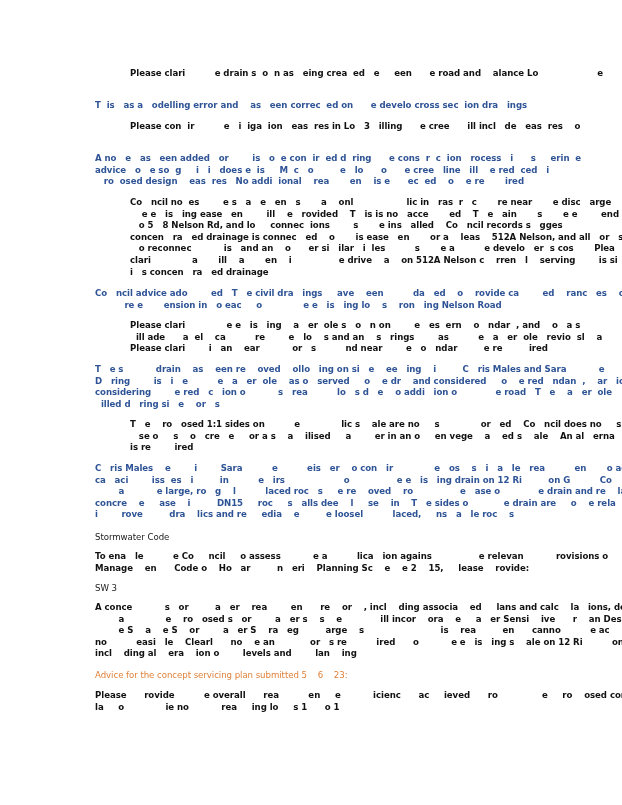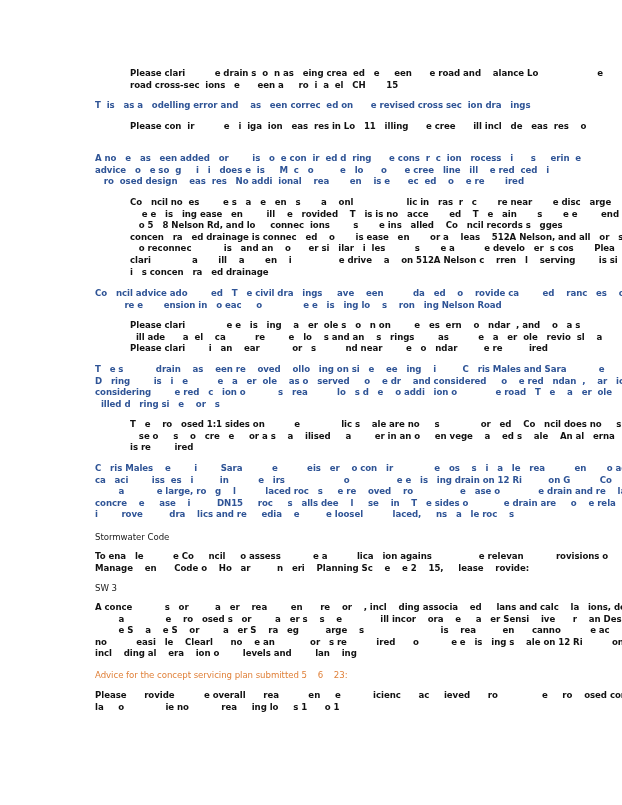--- a/index.html
+++ b/index.html
@@ -11,23 +11,23 @@
     .resp { left: 95px; color: #2f5496; font-weight: bold; }
     .plain { left: 95px; color: #222222; font-weight: normal; }
     .plainb { left: 95px; color: #111111; font-weight: bold; }
     .orange { left: 95px; color: #e0813a; font-weight: normal; }
     .line { display: block; }
   </style>
 </head>
 <body>
 
 <div class="page" id="page">
-    <div class="blk req" style="top: 68px;"><span class="line">Please clari          e drain s  o  n as   eing crea  ed   e     een      e road and    alance Lo                    e</span><span class="line">road cross-sec  ions   e      een a     ro  i  a  el   CH       15</span></div>
-    <div class="blk resp" style="top: 100px;"><span class="line">T  is   as a   odelling error and    as   een correc  ed on      e revised cross sec  ion dra   ings</span></div>
-    <div class="blk req" style="top: 121px;"><span class="line">Please con  ir          e   i  iga  ion   eas  res in Lo   11   illing      e cree      ill incl   de   eas  res    o</span></div>
+    <div class="blk req" style="top: 68px;"><span class="line">Please clari          e drain s  o  n as   eing crea  ed   e     een      e road and    alance Lo                    e</span></div>
+    <div class="blk resp" style="top: 100px;"><span class="line">T  is   as a   odelling error and    as   een correc  ed on      e develo cross sec  ion dra   ings</span></div>
+    <div class="blk req" style="top: 121px;"><span class="line">Please con  ir          e   i  iga  ion   eas  res in Lo   3   illing      e cree      ill incl   de   eas  res    o</span></div>
     <div class="blk resp" style="top: 153px;"><span class="line">A no   e   as   een added   or        is   o  e con  ir  ed d  ring      e cons  r  c  ion   rocess   i      s     erin  e</span><span class="line">advice   o   e so  g     i   i   does e  is     M  c   o         e   lo      o      e cree   line   ill    e red  ced   i</span><span class="line">   ro  osed design    eas  res   No addi  ional    rea       en    is e      ec  ed    o    e re       ired</span></div>
     <div class="blk req" style="top: 197px;"><span class="line">Co   ncil no  es        e s   a   e   en   s       a    onl                  lic in   ras  r   c       re near       e disc   arge    oin</span><span class="line">    e e   is   ing ease   en        ill    e   rovided    T   is is no   acce       ed    T   e   ain       s       e e        end</span><span class="line">   o 5   8 Nelson Rd, and lo     connec  ions        s       e ins   alled    Co   ncil records s   gges</span><span class="line">concen   ra   ed drainage is connec   ed    o       is ease   en       or a    leas    512A Nelson, and all   or   s</span><span class="line">   o reconnec           is   and an    o      er si   ilar   i  les          s       e a          e develo   er  s cos       Plea</span><span class="line">clari              a       ill    a       en    i                e drive    a    on 512A Nelson c    rren   l    serving        is si   e, and</span><span class="line">i   s concen   ra   ed drainage</span></div>
     <div class="blk resp" style="top: 288px;"><span class="line">Co   ncil advice ado        ed   T   e civil dra   ings     ave    een          da   ed    o    rovide ca        ed    ranc   es    or</span><span class="line">          re e       ension in   o eac     o              e e   is   ing lo    s    ron   ing Nelson Road</span></div>
     <div class="blk req" style="top: 320px;"><span class="line">Please clari              e e   is   ing    a   er  ole s   o   n on        e   es  ern    o   ndar  , and    o   a s</span><span class="line">  ill ade      a  el    ca          re        e   lo    s and an    s   rings        as          e   a   er  ole   revio  sl    a</span><span class="line">Please clari        i   an    ear           or   s          nd near        e   o   ndar         e re         ired</span></div>
     <div class="blk resp" style="top: 364px;"><span class="line">T   e s           drain    as    een re    oved    ollo   ing on si   e    ee   ing    i         C   ris Males and Sara           e          eis   er</span><span class="line">D   ring        is   i   e          e   a   er  ole    as o   served     o    e dr    and considered     o    e red   ndan  ,    ar   ic   l</span><span class="line">considering        e red   c   ion o           s   rea          lo   s d   e    o addi   ion o             e road   T   e    a   er  ole     ill</span><span class="line">  illed d   ring si   e    or   s</span></div>
     <div class="blk req" style="top: 419px;"><span class="line">T   e    ro   osed 1:1 sides on          e              lic s    ale are no     s              or   ed    Co   ncil does no     s           or</span><span class="line">   se o     s    o   cre   e     or a s    a    ilised     a        er in an o     en vege    a    ed s    ale    An al   erna   ive sol</span><span class="line">is re        ired</span></div>
     <div class="blk resp" style="top: 463px;"><span class="line">C   ris Males    e        i        Sara          e          eis   er    o con   ir              e   os    s   i   a   le   rea          en       o address</span><span class="line">ca   aci        iss  es   i         in          e   irs                    o                e e   is   ing drain on 12 Ri         on G          Co    r                      as</span><span class="line">        a           e large, ro   g    l          laced roc   s     e re    oved    ro                e   ase o             e drain and re    laced    i        a</span><span class="line">concre    e     ase    i         DN15     roc     s   alls dee    l     se    in    T   e sides o            e drain are     o    e rela    ed     o</span><span class="line">i        rove         dra    lics and re     edia    e         e loosel          laced,     ns   a   le roc    s</span></div>
     <div class="blk plain" style="top: 500px; margin-top: 32px;"><span class="line">Stormwater Code</span></div>
     <div class="blk plainb" style="top: 551px;"><span class="line">To ena   le          e Co     ncil     o assess           e a          lica   ion agains                e relevan           rovisions o               e S   or       a</span><span class="line">Manage    en      Code o    Ho   ar         n   eri    Planning Sc    e    e 2    15,     lease    rovide:</span></div>
     <div class="blk plain" style="top: 583px;"><span class="line">SW 3</span></div>

